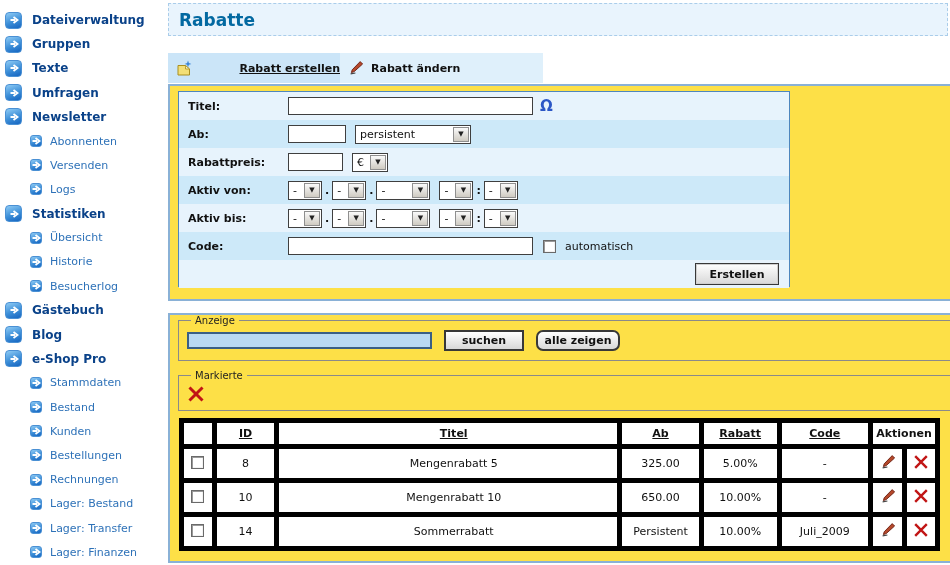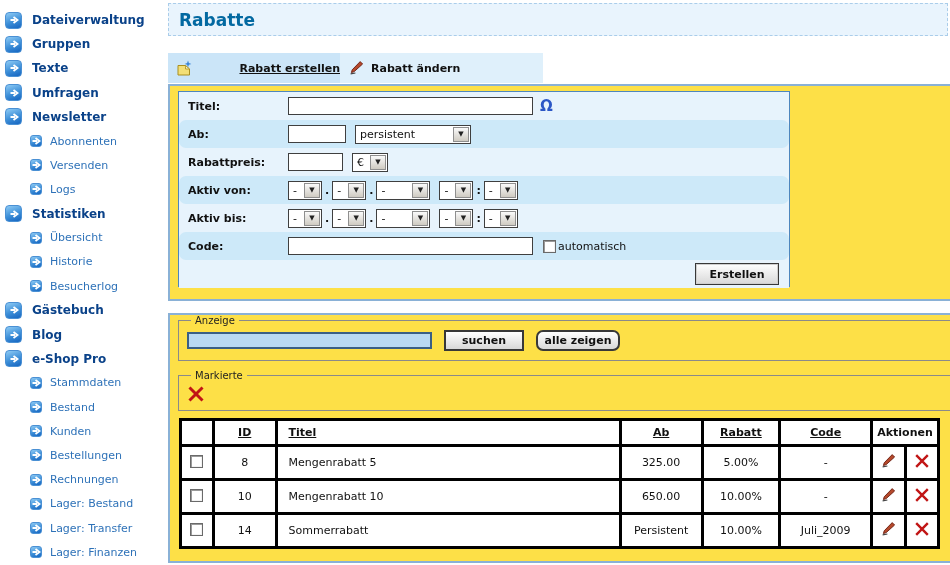--- a/index.html
+++ b/index.html
@@ -35,60 +35,60 @@
   .tab.active .tab-label { text-decoration:underline; }
 
   .panel { position:absolute; left:0; width:864px; background:#fde047; border:2px solid #8ab1d6; }
   .form-panel { top:84px; height:217px; }
   .list-panel { top:313px; height:250px; }
 
   .form-box { position:absolute; left:8px; top:5px; width:612px; height:196px;
     border:1px solid #4e86bd; background:#e7f3fc; }
   .frow { height:28px; display:flex; align-items:center; padding-left:9px; }
   .frow.light { background:#e7f3fc; }
-  .frow.dark  { background:#cde9f9;border-radius:7px; }
+  .frow.dark  { background:#cde9f9; }
   .frow .flabel { width:100px; font-size:11px; font-weight:bold; color:#111; }
   .tinput { height:18px; border:1px solid #3f3f3f; background:#fff; font:11px "DejaVu Sans",sans-serif; padding:0 3px; }
   .w245 { width:245px; } .w58 { width:58px; } .w55 { width:55px; }
   .omega { margin-left:7px; font-size:15px; font-weight:bold; color:#2b56c6; cursor:pointer; }
 
   .xsel { display:inline-flex; height:19px; border:1px solid #3f3f3f; background:#fff;
     align-items:center; justify-content:space-between; padding-left:4px; cursor:pointer; }
   .xsel-val { font-size:11px; color:#111; white-space:nowrap; overflow:hidden; }
   .xsel-btn { flex:0 0 16px; height:15px; margin:0 1px; display:flex; align-items:center; justify-content:center;
     background:linear-gradient(#fafafa,#cfcbc2); border:1px solid #8f8f8f; font-size:7px; color:#222; }
   .mlr6 { margin-left:9px; }
   .dates { display:inline-flex; align-items:center; }
   .dsep { font-size:11px; font-weight:bold; color:#111; margin:0 3px; min-width:3px; text-align:center; }
 
   .checkbox { display:inline-block; width:13px; height:13px; background:#fff;
     border:1px solid #6a6a6a; box-shadow:inset 1px 1px 0 #9a9a9a, inset -1px -1px 0 #f2f2f2; cursor:pointer; }
-  .cb-label { font-size:11px; color:#111; margin-left:2px; }
+  .cb-label { font-size:11px; color:#111; margin-left:9px; }
 
   .btn { font:bold 11px "DejaVu Sans",sans-serif; color:#111; cursor:pointer;
     background:linear-gradient(#ffffff,#d8d8d8); border:2px solid #383838; }
   .btnrow { justify-content:flex-end; padding-right:10px; }
   .btn-erstellen { width:84px; height:22px; border-width:1px; box-shadow:0 0 0 1px #cfcfcf inset; }
 
   fieldset { border:1px solid #8a8a8a; margin:0 8px; background:transparent; padding:4px 8px 6px 8px; }
   legend { font-size:10px; color:#222; padding:0 4px; margin-left:4px; }
   .fs-anzeige { margin-top:0; height:46px; }
   .fs-markierte { margin-top:9px; height:41px; }
   .fs-row { display:flex; align-items:center; gap:12px; }
   .search-input { width:245px; height:17px; background:#b9d9f2; border:2px solid #3a5f85; font:11px "DejaVu Sans",sans-serif; padding:0 3px; }
   .btn-suchen { width:80px; height:21px; }
   .btn-allezeigen { width:84px; height:21px;border-radius:7px; }
   .iconbtn { display:inline-flex; align-items:center; justify-content:center; cursor:pointer; }
 
   table.grid { border-collapse:collapse; margin:7px 0 0 9px; width:761px; background:#fff; }
-  .grid th, .grid td { border:3px solid #000000; font-size:11px; color:#111; }
+  .grid th, .grid td { border:5px solid #000000; font-size:11px; color:#111; }
   .grid th { height:26px; font-weight:bold; }
   .grid td { height:34px; }
   .grid .c { text-align:center; }
-  .grid .l { text-align:left; padding-left:11px; }
+  .grid .l { text-align:center; padding-left:11px; }
   .sortlink { text-decoration:underline; color:#111; cursor:pointer; font-weight:bold; }
 </style>
 </head>
 <body>
 
 <div class="app">
 
   <nav class="sidebar">
       <div class="sb-item main">
         <span class="sb-icon">

